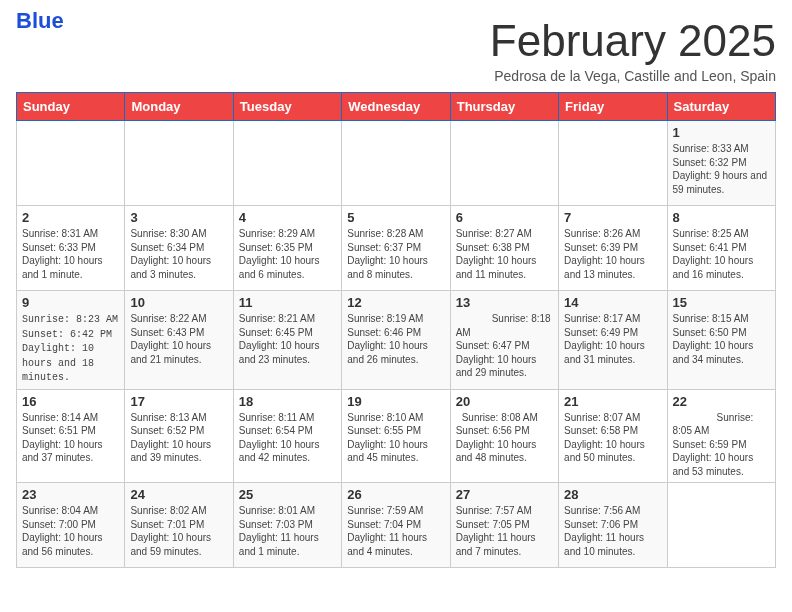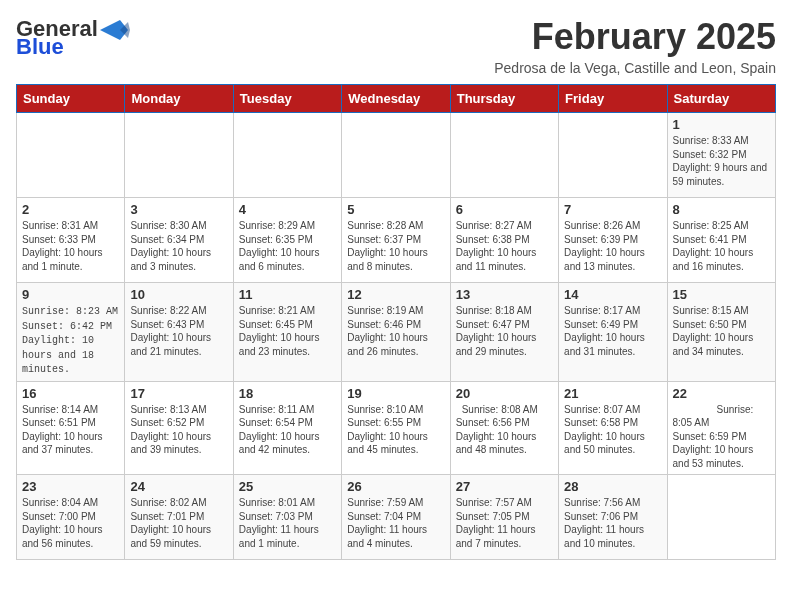--- a/index.html
+++ b/index.html
@@ -23,36 +23,36 @@
     }
     .logo-text {
       font-size: 22px;
       font-weight: bold;
       color: #333;
     }
     .title-block {
       text-align: right;
     }
     .month-title {
-      font-size: 36px;
-      font-weight: bold;
+      font-size: 44px;
+      font-weight: normal;
       color: #333;
     }
     .location-title {
       font-size: 14px;
       color: #555;
       margin-top: 2px;
     }
     .calendar {
       width: 100%;
       border-collapse: collapse;
       border: 1px solid #ccc;
     }
     .calendar th {
-      background-color: #b91c1c;
+      background-color: #ef4444;
       color: #fff;
       font-size: 13px;
       font-weight: bold;
       padding: 6px 6px;
       text-align: left;
       border: 1px solid #1a6bbf;
     }
     .calendar td {
       vertical-align: top;
       border: 1px solid #ccc;
@@ -82,29 +82,20 @@
     }
     .empty-cell {
       background: #fff !important;
     }
   </style>
 </head>
 <body>
 
 <div class="header-area">
   <div class="logo">
-    <div style="display:flex; align-items:center;">
-      <span class="logo-text">
-        <span>General</span>
-      </span>
-      <svg width="30" height="20" viewBox="0 0 30 20" style="margin-left:2px; margin-top:2px;">
-        <polygon points="0,10 20,0 28,10 20,20" fill="#2b7cd3"></polygon>
-        <polygon points="20,10 28,2 30,10 28,18" fill="#1a4a8a" opacity="0.5"></polygon>
-      </svg>
-    </div>
     <span class="logo-text" style="color:#1d4ed8; font-size:22px; font-weight:bold; margin-top:-8px; margin-left:0;">Blue</span>
   </div>
   <div class="title-block">
     <div class="month-title">February 2025</div>
     <div class="location-title">Pedrosa de la Vega, Castille and Leon, Spain</div>
   </div>
 </div>
 
 <table class="calendar">
   <thead>
@@ -159,21 +150,21 @@
 Daylight: 10 hours and 18 minutes.</span></td>
         <td><span class="day-number">10</span><span class="day-info" style="white-space: pre-line;">Sunrise: 8:22 AM
 Sunset: 6:43 PM
 Daylight: 10 hours and 21 minutes.</span></td>
         <td><span class="day-number">11</span><span class="day-info" style="white-space: pre-line;">Sunrise: 8:21 AM
 Sunset: 6:45 PM
 Daylight: 10 hours and 23 minutes.</span></td>
         <td><span class="day-number">12</span><span class="day-info" style="white-space: pre-line;">Sunrise: 8:19 AM
 Sunset: 6:46 PM
 Daylight: 10 hours and 26 minutes.</span></td>
-        <td><span class="day-number">13</span><span class="day-info" style="white-space: pre-line;">Sunrise: 8:18 AM
+        <td><span class="day-number">13</span><span class="day-info" style="white-space: pre-line; margin-left: 36px;">Sunrise: 8:18 AM
 Sunset: 6:47 PM
 Daylight: 10 hours and 29 minutes.</span></td>
         <td><span class="day-number">14</span><span class="day-info" style="white-space: pre-line;">Sunrise: 8:17 AM
 Sunset: 6:49 PM
 Daylight: 10 hours and 31 minutes.</span></td>
         <td><span class="day-number">15</span><span class="day-info" style="white-space: pre-line;">Sunrise: 8:15 AM
 Sunset: 6:50 PM
 Daylight: 10 hours and 34 minutes.</span></td>
       </tr>
       <tr>

